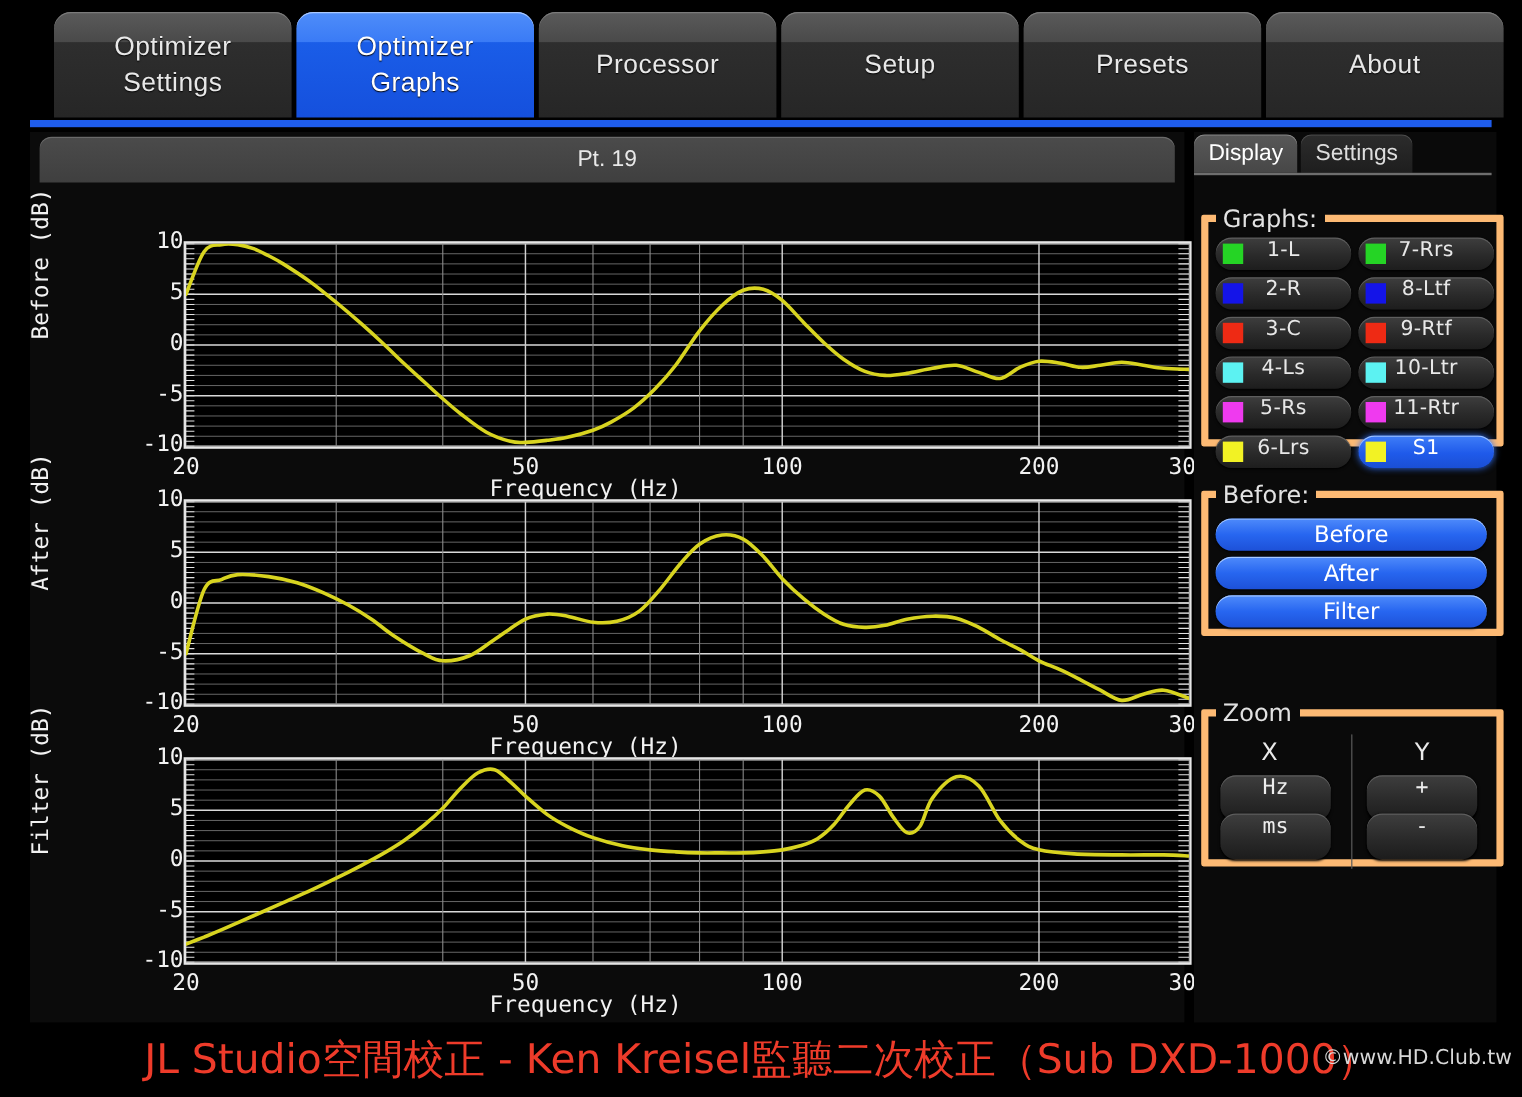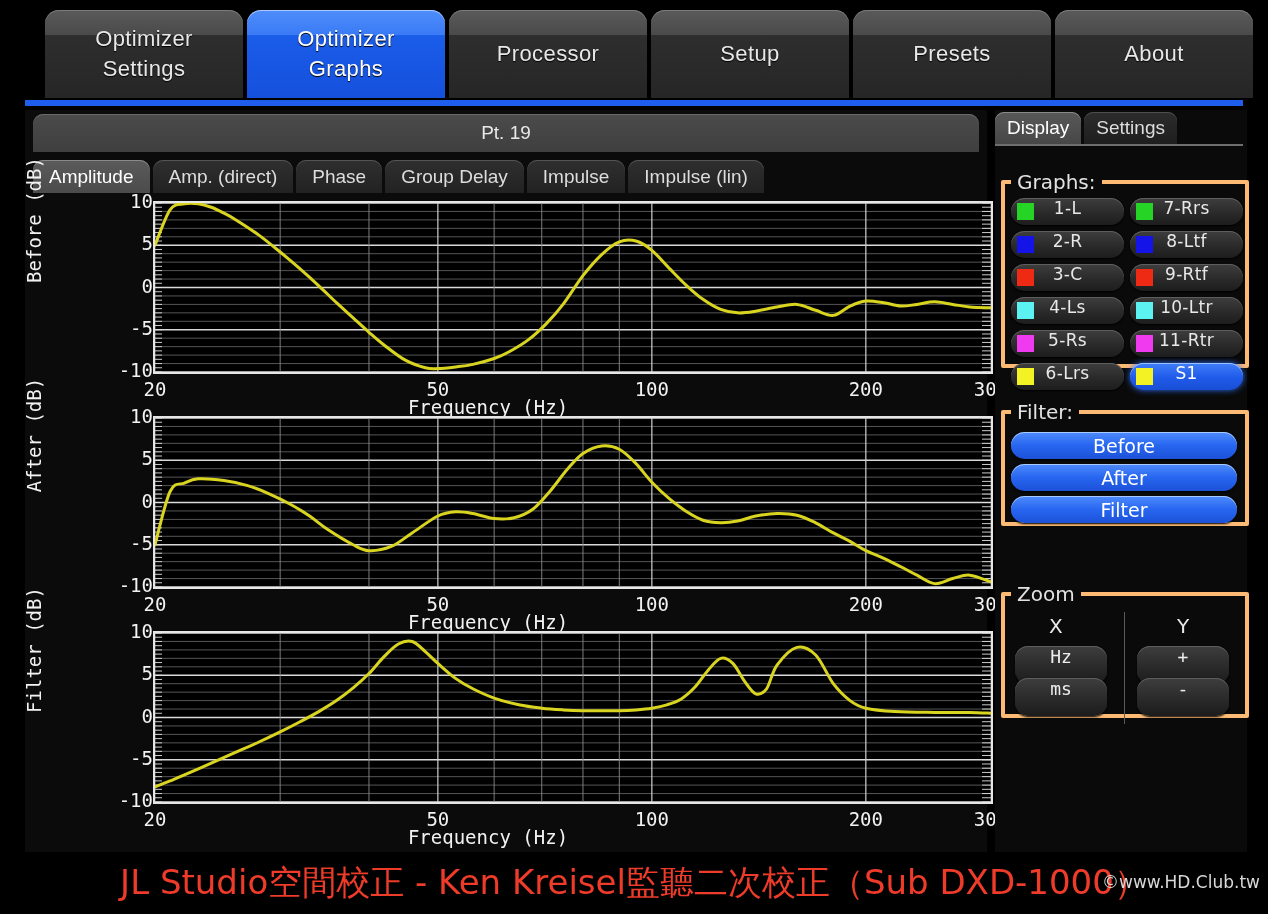--- a/index.html
+++ b/index.html
@@ -89,21 +89,21 @@
   .rtabs { position:absolute; left:0; top:2px; display:flex; gap:3px; }
   .rtab { height:32px; padding:0 12px; border-radius:9px 9px 0 0;
           background: linear-gradient(180deg,#2c2c2c 0%, #1e1e1e 100%);
           color:#ddd; font-size:19px; display:flex; align-items:center;
           box-shadow: inset 0 1px 0 #4e4e4e; }
   .rtab.active { background: linear-gradient(180deg,#585858 0%, #474747 100%); color:#fff; box-shadow: inset 0 1px 0 #8a8a8a; }
   .rtabline { position:absolute; left:0; top:34px; width:248px; height:2px; background:#6e6e6e; }
 
   fieldset.grp {
     position:absolute; margin:0; padding:0;
-    border:4px solid #fdba74; border-radius:2px;
+    border:6px solid #fdba74; border-radius:2px;
     background:transparent;
   }
   fieldset.grp > legend { color:#e2e2e2; font-size:20px; padding:0 6px; margin-left:6px;
                           font-family:"DejaVu Sans", sans-serif; }
 
   .grp-graphs { left:6px; top:60px; width:240px; height:190px; }
   .btngrid { position:absolute; left:6px; top:4px; display:grid; grid-template-columns:1fr 1fr; gap:6px 6px; }
   .gbtn {
     position:relative; width:113px; height:27px; border-radius:14px;
     background: linear-gradient(180deg,#3e3e3e 0%, #2a2a2a 55%, #1d1d1d 100%);
@@ -172,40 +172,20 @@
         </div>
         <div class="toptab">
           <span>About</span>
         </div>
       </div>
     <div class="blueline"></div>
   </div>
 
   <div class="leftpanel">
     <div class="pttitle">Pt. 19</div>
-    <div class="subtabs" id="subtabs">
-        <div class="subtab active">
-          <span>Amplitude</span>
-        </div>
-        <div class="subtab">
-          <span>Amp. (direct)</span>
-        </div>
-        <div class="subtab">
-          <span>Phase</span>
-        </div>
-        <div class="subtab">
-          <span>Group Delay</span>
-        </div>
-        <div class="subtab">
-          <span>Impulse</span>
-        </div>
-        <div class="subtab">
-          <span>Impulse (lin)</span>
-        </div>
-      </div>
     <div id="graphs">
         <div class="graph g1">
           <div class="ylabel">Before (dB)</div>
           <div class="ytickcol">
             <div class="ytick" style="top: 161px;">-10</div>
             <div class="ytick" style="top: 118.75px;">-5</div>
             <div class="ytick" style="top: 76.5px;">0</div>
             <div class="ytick" style="top: 34.25px;">5</div>
             <div class="ytick" style="top: -8px;">10</div>
           </div>
@@ -688,21 +668,21 @@
             <span>6-Lrs</span>
           </div>
           <div class="gbtn sel">
             <span class="swatch" style="background: rgb(242, 242, 36);"></span>
             <span>S1</span>
           </div>
         </div>
     </fieldset>
 
     <fieldset class="grp grp-frames">
-      <legend>Filter:</legend>
+      <legend>Before:</legend>
       <div id="framebtns">
           <div class="fbtn" style="top: 8px;">
             <span>Before</span>
           </div>
           <div class="fbtn" style="top: 40px;">
             <span>After</span>
           </div>
           <div class="fbtn" style="top: 72px;">
             <span>Filter</span>
           </div>

